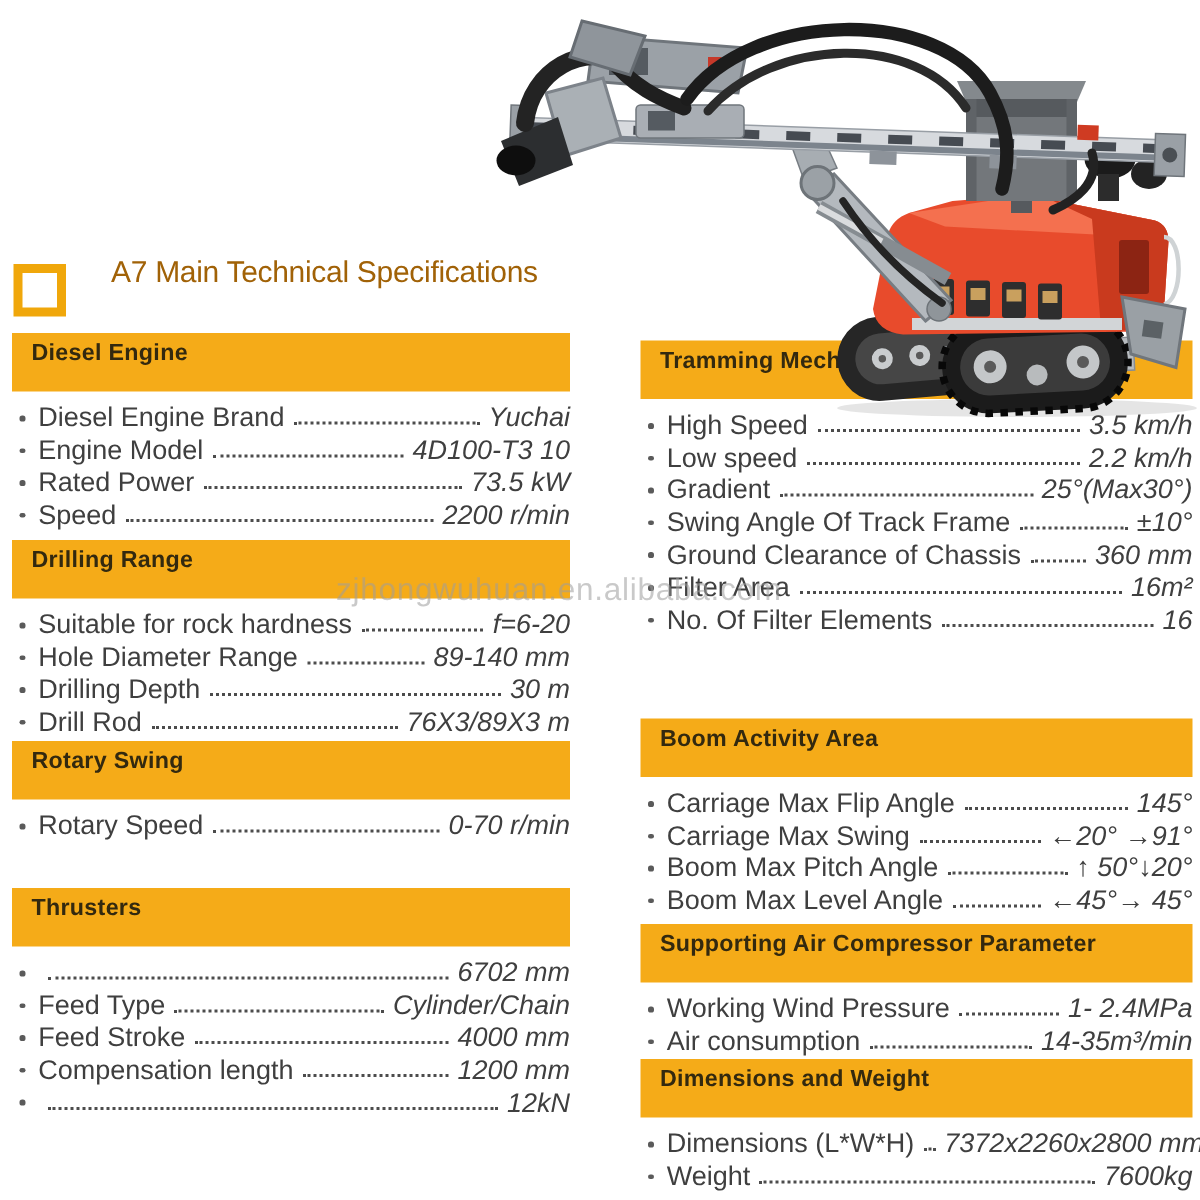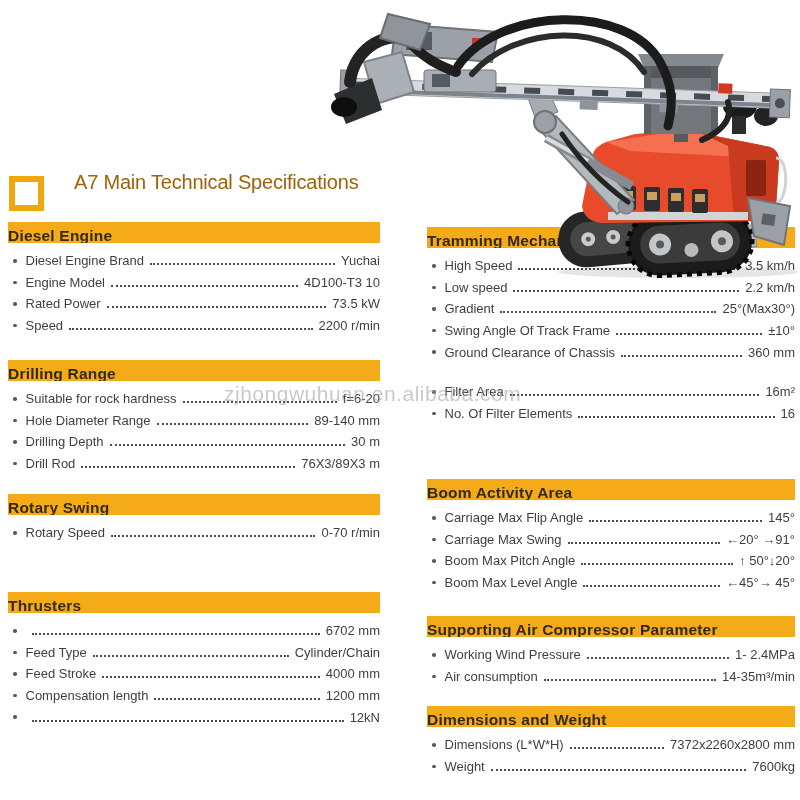--- a/index.html
+++ b/index.html
@@ -13,30 +13,30 @@
     position:absolute; left:9px; top:176px; width:23px; height:23px;
     border:6px solid #F0A70B; background:#fff; z-index:2;
   }
   #page-title {
     position:absolute; left:74px; top:171px; z-index:2;
     font-size:20px; color:#a16207; letter-spacing:-0.2px; white-space:nowrap;
   }
   
   .section { position:absolute; z-index:1; }
   .bar {
-    height:21px; background:#F5AB18;
+    height:39px; background:#F5AB18;
     color:#33290f; font-size:15.5px; font-weight:700; line-height:27px;
-    letter-spacing:.2px; white-space:nowrap; overflow:hidden;
+    padding-left:13px; letter-spacing:.2px; white-space:nowrap; overflow:hidden;
   }
   .rows { padding-top:7px; }
-  .row { display:flex; align-items:center; height:21.6px; font-size:13px; color:#3f3f3f; }
+  .row { display:flex; align-items:center; height:21.6px; font-size:18px; color:#3f3f3f; }
   .dot { width:3.5px; height:3.5px; border-radius:50%; background:#5a5a5a; margin:0 9px 0 5px; flex:none; }
   .lbl { white-space:nowrap; }
   .dots { flex:1; height:7px; border-bottom:2px dotted #4c4c4c; margin:0 6px; min-width:8px; }
-  .val { white-space:nowrap; }
+  .val { white-space:nowrap;font-style:italic; }
   
   #watermark {
     position:absolute; left:224px; top:382px; z-index:7;
     font-size:21px; color:#9e9e9e; opacity:.55; letter-spacing:.5px; white-space:nowrap;
   }
   
   #machine { position:absolute; left:330px; top:0; width:470px; height:315px; z-index:6; }
 </style>
 </head>
 <body>

